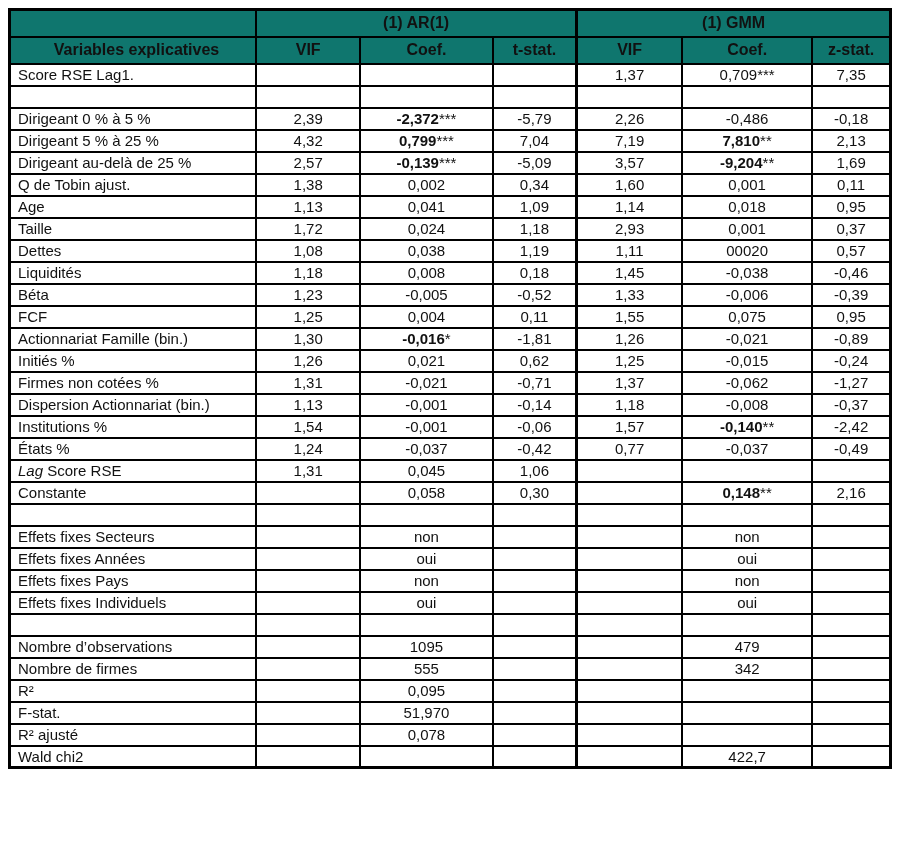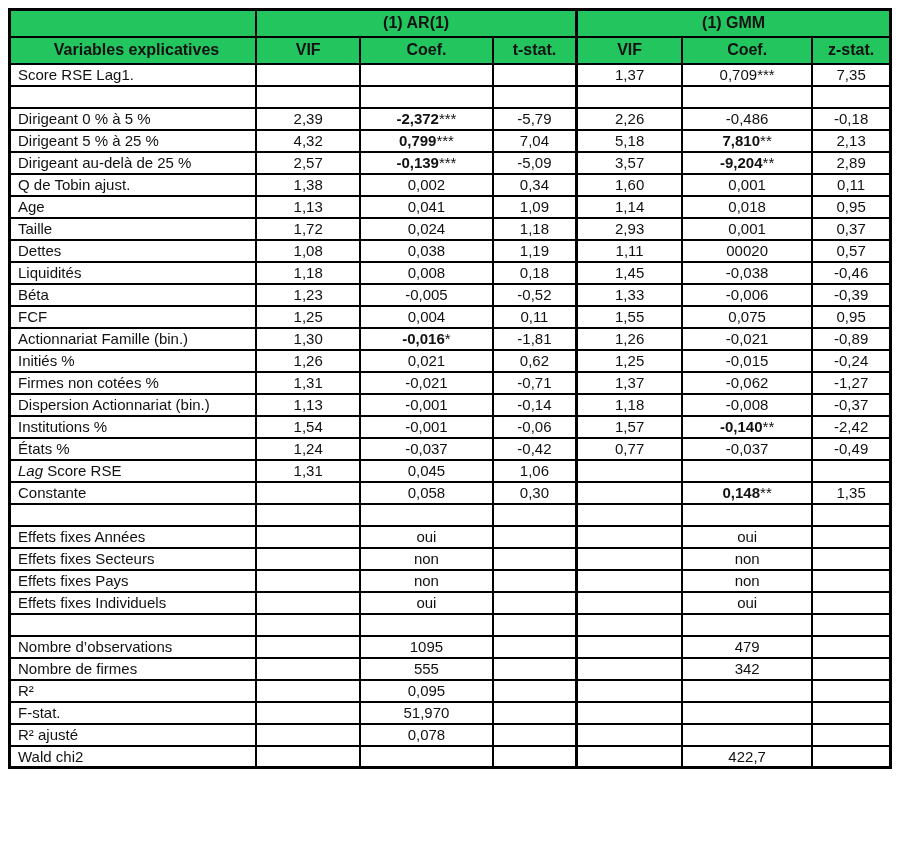--- a/index.html
+++ b/index.html
@@ -17,21 +17,21 @@
     border: 3px solid #000000;
   }
   th, td {
     border: 2px solid #000000;
     font-size: 15px;
     overflow: hidden;
     white-space: nowrap;
     vertical-align: middle;
   }
   thead th {
-    background: #22c55e;
+    background: #0f766e;
     font-weight: bold;
     height: 27px;
     text-align: center;
     font-size: 16px;
   }
   thead th.lbl-head { text-align: center; padding-left: 7px; }
   tbody td { height: 22px; background: #ffffff; }
   td.lbl { text-align: left; padding-left: 7px; }
   td.val { text-align: center; }
   .grp { border-left: 3px solid #000000; text-align: center; }
@@ -94,32 +94,32 @@
           <td class="val">-5,79</td>
           <td class="val grp">2,26</td>
           <td class="val">-0,486</td>
           <td class="val">-0,18</td>
         </tr>
         <tr>
           <td class="lbl">Dirigeant 5 % à 25 %</td>
           <td class="val">4,32</td>
           <td class="val"><b>0,799</b>***</td>
           <td class="val">7,04</td>
-          <td class="val grp">5,18</td>
+          <td class="val grp">7,19</td>
           <td class="val"><b>7,810</b>**</td>
           <td class="val">2,13</td>
         </tr>
         <tr>
           <td class="lbl">Dirigeant au-delà de 25 %</td>
           <td class="val">2,57</td>
           <td class="val"><b>-0,139</b>***</td>
           <td class="val">-5,09</td>
           <td class="val grp">3,57</td>
           <td class="val"><b>-9,204</b>**</td>
-          <td class="val">2,89</td>
+          <td class="val">1,69</td>
         </tr>
         <tr>
           <td class="lbl">Q de Tobin ajust.</td>
           <td class="val">1,38</td>
           <td class="val">0,002</td>
           <td class="val">0,34</td>
           <td class="val grp">1,60</td>
           <td class="val">0,001</td>
           <td class="val">0,11</td>
         </tr>
@@ -240,47 +240,47 @@
           <td class="val"></td>
           <td class="val"></td>
         </tr>
         <tr>
           <td class="lbl">Constante</td>
           <td class="val"></td>
           <td class="val">0,058</td>
           <td class="val">0,30</td>
           <td class="val grp"></td>
           <td class="val"><b>0,148</b>**</td>
-          <td class="val">1,35</td>
+          <td class="val">2,16</td>
         </tr>
         <tr>
           <td class="lbl"></td>
           <td class="val"></td>
           <td class="val"></td>
           <td class="val"></td>
           <td class="val grp"></td>
           <td class="val"></td>
           <td class="val"></td>
         </tr>
         <tr>
+          <td class="lbl">Effets fixes Secteurs</td>
+          <td class="val"></td>
+          <td class="val">non</td>
+          <td class="val"></td>
+          <td class="val grp"></td>
+          <td class="val">non</td>
+          <td class="val"></td>
+        </tr>
+        <tr>
           <td class="lbl">Effets fixes Années</td>
           <td class="val"></td>
           <td class="val">oui</td>
           <td class="val"></td>
           <td class="val grp"></td>
           <td class="val">oui</td>
-          <td class="val"></td>
-        </tr>
-        <tr>
-          <td class="lbl">Effets fixes Secteurs</td>
-          <td class="val"></td>
-          <td class="val">non</td>
-          <td class="val"></td>
-          <td class="val grp"></td>
-          <td class="val">non</td>
           <td class="val"></td>
         </tr>
         <tr>
           <td class="lbl">Effets fixes Pays</td>
           <td class="val"></td>
           <td class="val">non</td>
           <td class="val"></td>
           <td class="val grp"></td>
           <td class="val">non</td>
           <td class="val"></td>

